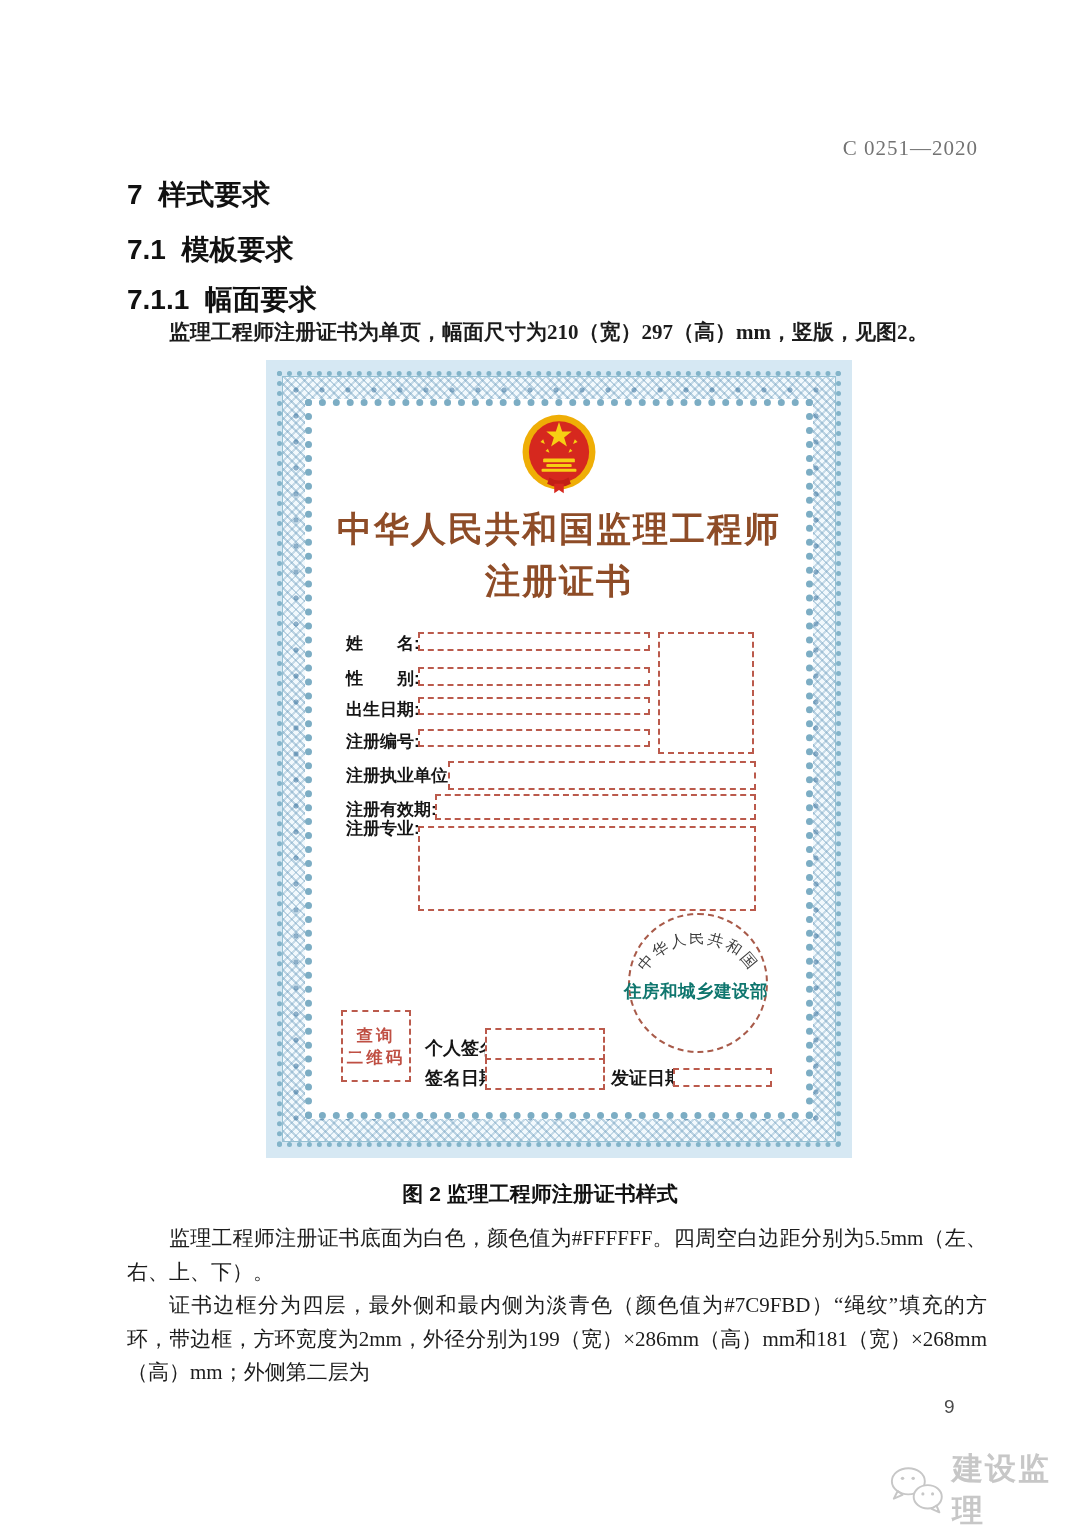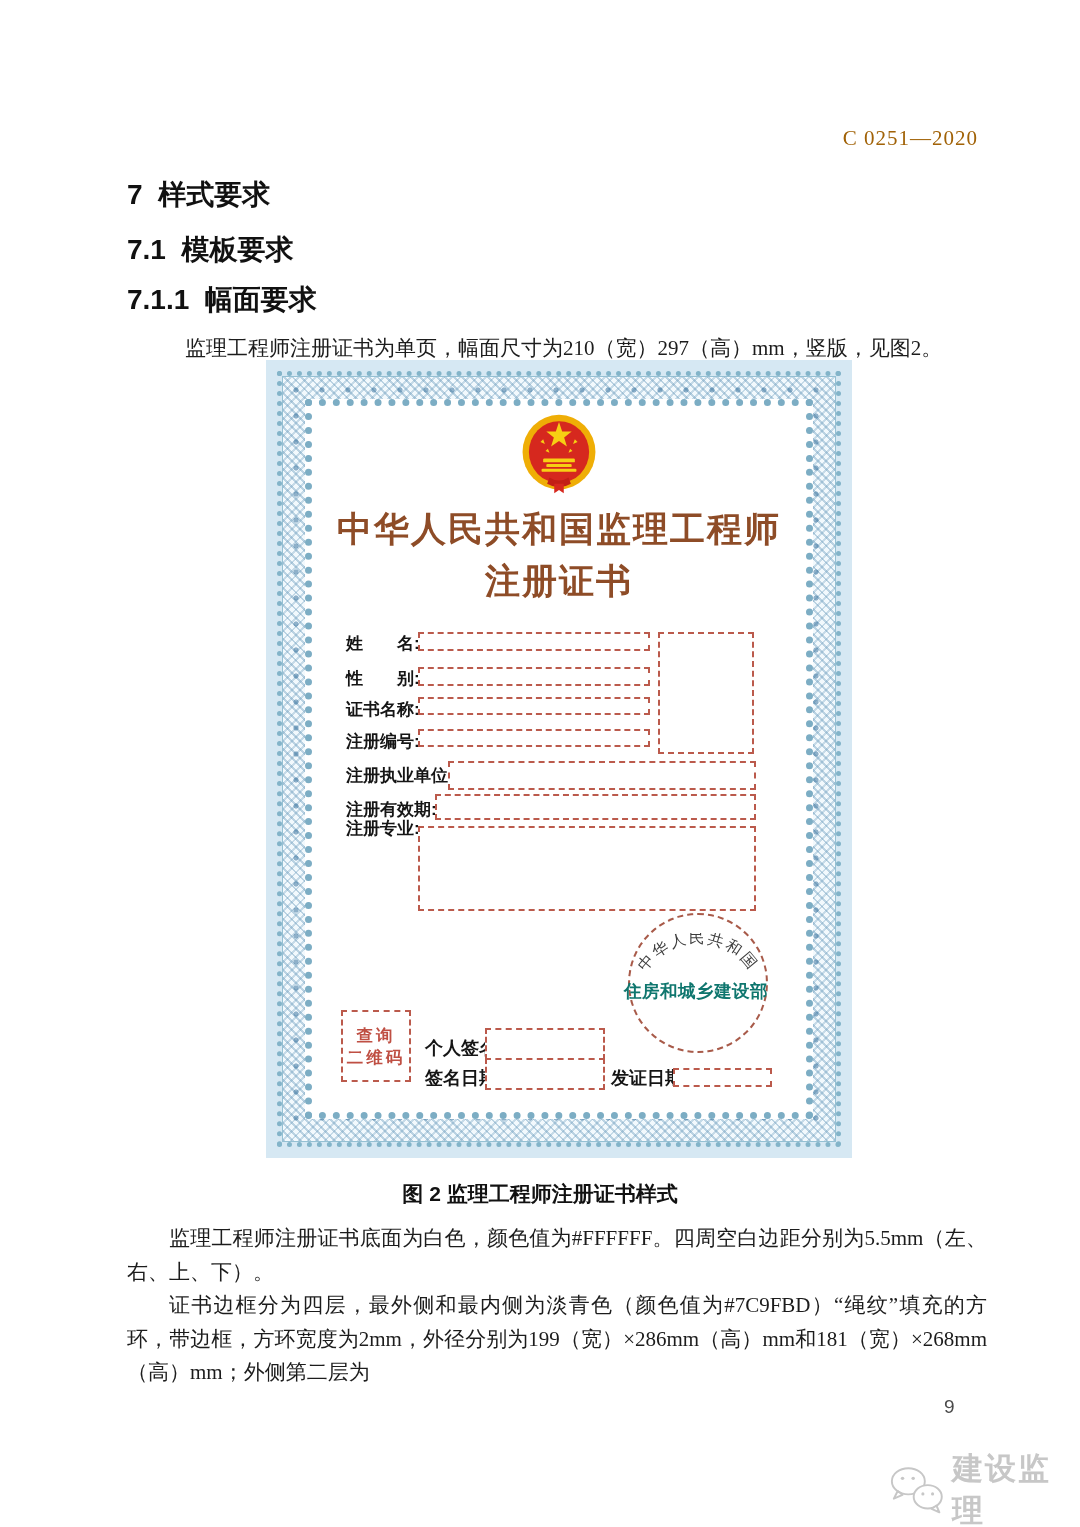--- a/index.html
+++ b/index.html
@@ -1,33 +1,33 @@
 <!DOCTYPE html>
 <html><head>
 <meta charset="utf-8">
 <style>
   html,body{margin:0;padding:0;background:#ffffff;}
   .page{
     position:relative;width:1080px;height:1527px;background:#ffffff;overflow:hidden;
     font-family:"Liberation Serif","DejaVu Serif",serif;color:#1c1c1c;
   }
   .doc-code{
-    position:absolute;top:126px;right:102px;font-size:21px;letter-spacing:1px;
-    font-family:"Liberation Serif","DejaVu Serif",serif;color:#a16207;
+    position:absolute;top:136px;right:102px;font-size:21px;letter-spacing:1px;
+    font-family:"Liberation Serif","DejaVu Serif",serif;color:#737373;
   }
   .heading{
     position:absolute;left:127px;font-weight:bold;font-size:28px;color:#111;
     font-family:"Liberation Sans","DejaVu Sans",sans-serif;white-space:pre;
   }
   .h1{top:176px;}
   .h2{top:231px;}
   .h3{top:281px;}
   .intro{
     position:absolute;left:127px;top:317px;width:860px;font-size:21px;line-height:30px;
-    text-indent:2em;margin:16px;color:#1c1c1c;
+    text-indent:2em;margin:0;color:#1c1c1c;font-weight:bold;
   }
   
   .cert{
     position:absolute;left:266px;top:360px;width:586px;height:798px;box-sizing:border-box;
     background:#d6e8f3;padding:11px;
   }
   .band-a{
     height:100%;box-sizing:border-box;
     border:5px dotted #83b4c9;
   }
@@ -132,21 +132,21 @@
 
           <div class="cert-abs cert-title cert-title-1">中华人民共和国监理工程师</div>
           <div class="cert-abs cert-title cert-title-2">注册证书</div>
 
           <div class="cert-abs flabel" style="top:226px">姓　　名:</div>
           <div class="cert-abs fbox" style="left:106px;top:226px;width:232px;height:19px"></div>
 
           <div class="cert-abs flabel" style="top:261px">性　　别:</div>
           <div class="cert-abs fbox" style="left:106px;top:261px;width:232px;height:19px"></div>
 
-          <div class="cert-abs flabel" style="top:292px">证书名称:</div>
+          <div class="cert-abs flabel" style="top:292px">出生日期:</div>
           <div class="cert-abs fbox" style="left:106px;top:291px;width:232px;height:18px"></div>
 
           <div class="cert-abs flabel" style="top:324px">注册编号:</div>
           <div class="cert-abs fbox" style="left:106px;top:323px;width:232px;height:18px"></div>
 
           <div class="cert-abs fbox" style="left:346px;top:226px;width:96px;height:122px"></div>
 
           <div class="cert-abs flabel" style="top:358px">注册执业单位:</div>
           <div class="cert-abs fbox" style="left:136px;top:355px;width:308px;height:29px"></div>
 

